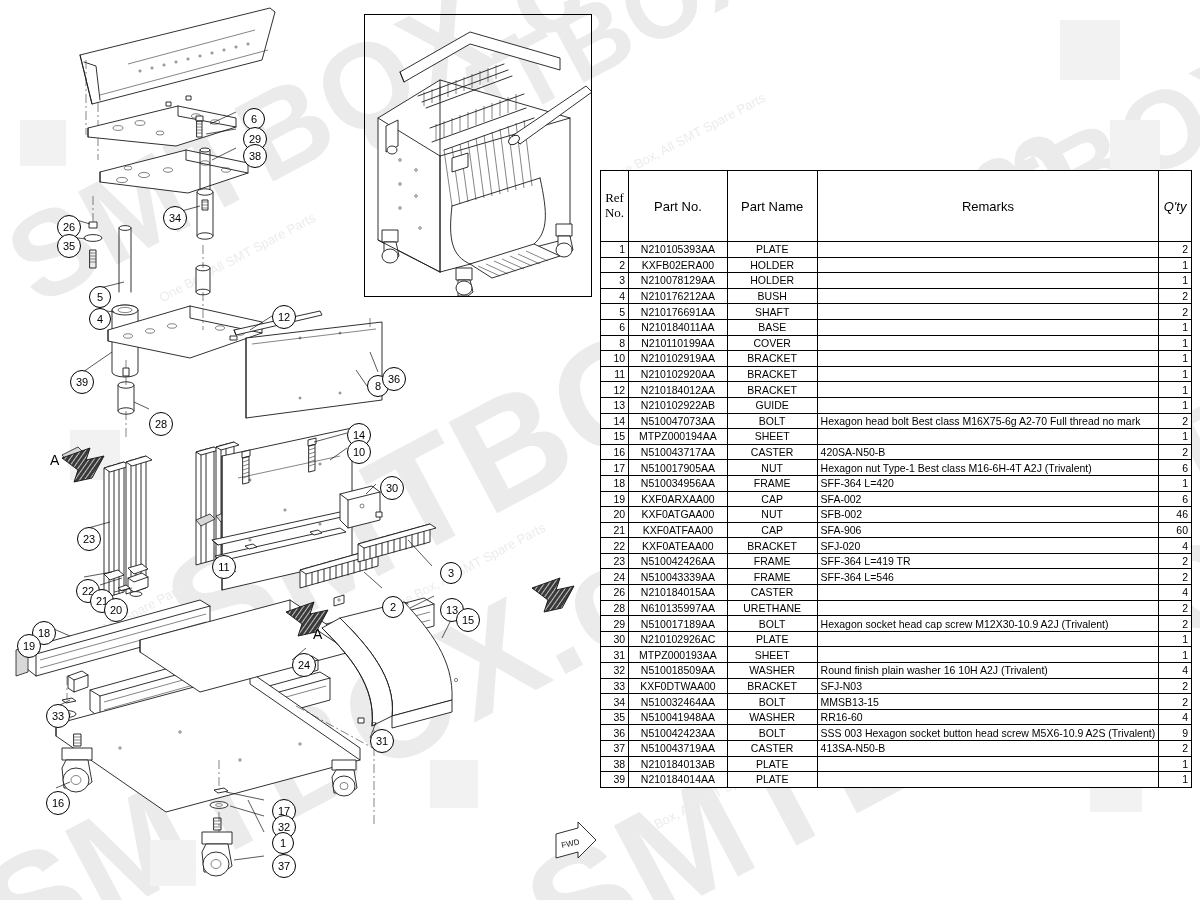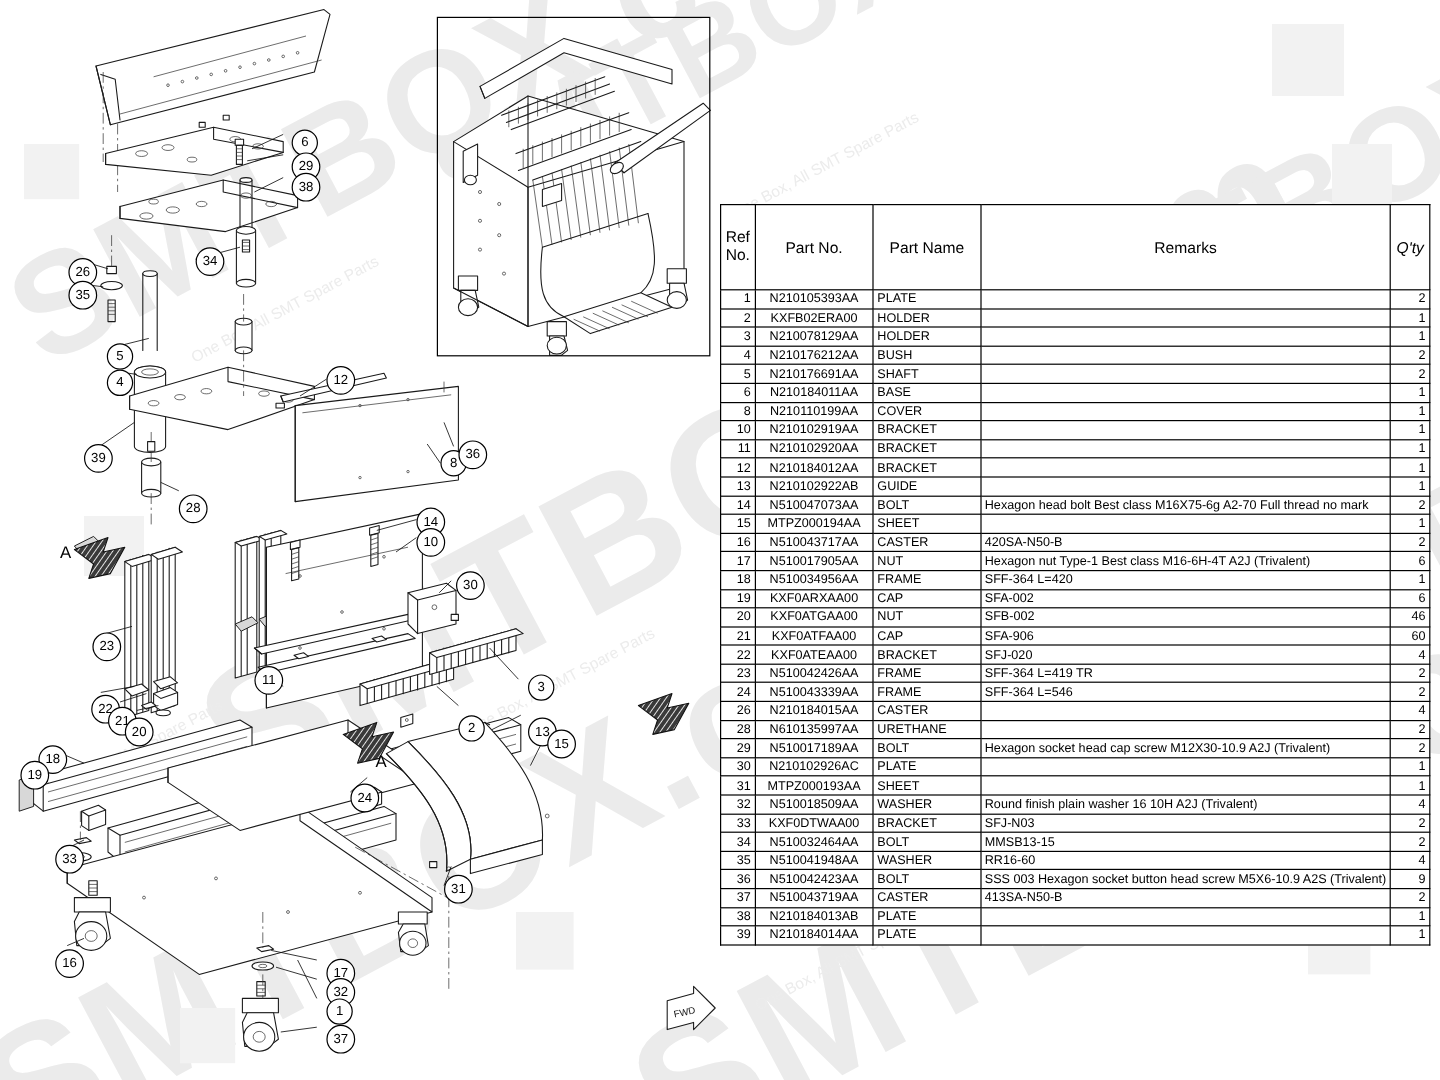--- a/index.html
+++ b/index.html
@@ -37,24 +37,24 @@
   table.parts{border-collapse:collapse;width:592px;background:#fff;
               font-family:"Liberation Sans",sans-serif;}
   table.parts, table.parts th, table.parts td{border:1px solid #000;}
   table.parts{border:1.6px solid #000;}
   table.parts thead th{height:68px;font-size:13px;font-weight:normal;text-align:center;
                        vertical-align:middle;background:#fff;}
   table.parts tbody td{height:14.6px;font-size:10.5px;padding:0 3px;background:#fff;
                        white-space:nowrap;overflow:hidden;}
   td.c-ref{width:28px;text-align:right;padding-right:4px;}
   td.c-pno{width:108px;text-align:center;}
-  td.c-pname{width:112px;text-align:left;}
+  td.c-pname{width:112px;text-align:center;}
   td.c-rem{width:300px;text-align:left;font-size:9px;}
   td.c-qty{width:34px;text-align:right;padding-right:5px;}
-  th.h-ref{width:28px;} th.h-pno{width:108px;} th.h-pname{width:112px;}
+  th.h-ref{width:28px;font-family:Liberation Serif, serif;} th.h-pno{width:108px;} th.h-pname{width:112px;}
   th.h-rem{width:300px;} th.h-qty{width:34px;font-style:italic;}
   .hdr2{line-height:1.15;}
 </style>
 </head>
 <body>
 
 <div id="page">
 
   <div class="wm-layer">
     <div class="wm-big" style="left:-30px;top:10px;font-size:120px;transform:rotate(-28deg);">SMTBOX.com</div>

